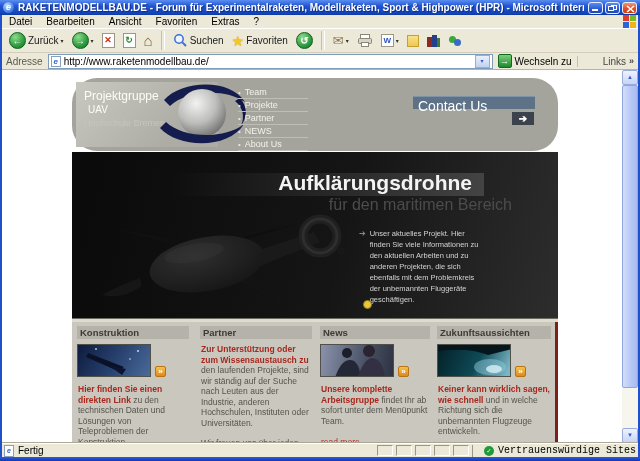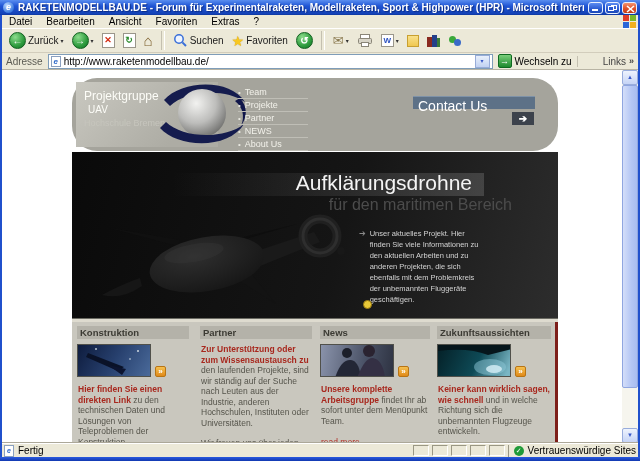--- a/index.html
+++ b/index.html
@@ -111,21 +111,21 @@
   .contact-bar{position:absolute;left:341px;top:18px;width:122px;height:13px;box-sizing:border-box;
     background:#5d7187;border-top:1px solid #7e92a8;color:#fff;font-size:14px;padding:1px 0 0 5px;}
   .contact-arrow{position:absolute;left:440px;top:34px;width:22px;height:13px;background:#3c424c;
     color:#fff;font-size:10px;font-weight:bold;text-align:center;line-height:13px;}
 
   
   .hero{position:absolute;left:0;top:74px;width:100%;height:166px;overflow:hidden;
     background:linear-gradient(105deg,#0a0a0a,#151515 55%,#2d2d2d);}
   .hero-band{position:absolute;left:100px;top:21px;width:312px;height:23px;
     background:linear-gradient(90deg,rgba(130,130,130,0),rgba(130,130,130,.35));}
-  .hero-title{position:absolute;top:19px;right:86px;font-size:21px;font-weight:normal;color:#f4f4f4;white-space:nowrap;}
+  .hero-title{position:absolute;top:19px;right:86px;font-size:21px;font-weight:bold;color:#f4f4f4;white-space:nowrap;}
   .hero-sub{position:absolute;top:44px;right:46px;font-size:16px;color:#4c4c4c;white-space:nowrap;}
   .drone{position:absolute;left:10px;top:46px;width:300px;height:118px;}
   .hero-para{position:absolute;left:287px;top:76px;width:122px;display:flex;gap:4px;}
   .para-arrow{color:#8a8a8a;font-size:8px;line-height:11px;flex:0 0 auto;}
   .para-text{font-size:7.5px;line-height:11px;color:#d2d2d2;}
   .hero-dot{position:absolute;left:291px;top:148px;width:7px;height:7px;border-radius:50%;
     background:#e8c838;border:1px solid #9a7a10;box-sizing:content-box;}
   .hero-sep{position:absolute;left:0;top:240px;width:100%;height:4px;background:#dedbcf;border-top:1px solid #6a6a62;box-sizing:border-box;}
 
   
@@ -151,21 +151,21 @@
 
   
   .statusbar{position:absolute;left:0;right:0;top:443px;height:14px;background:#ece9d8;
     border-top:1px solid #fff;box-shadow:0 -1px 0 #aca899;display:flex;align-items:center;
     padding:0 4px;box-sizing:border-box;gap:3px;}
   .sb-left{flex:1;display:flex;align-items:center;gap:4px;}
   .sb-doc{width:10px;height:12px;background:#fff;border:1px solid #8aa0c0;box-sizing:border-box;
     color:#2a66c8;font-size:7px;font-weight:bold;font-style:italic;text-align:center;line-height:10px;}
   .sb-status{font-size:10px;color:#000;}
   .sb-cell{width:16px;height:11px;border:1px solid;border-color:#9a9784 #fff #fff #9a9784;box-sizing:border-box;}
-  .sb-zone{display:flex;align-items:center;gap:4px;border-left:1px solid #9a9784;padding-left:5px;height:12px;}
+  .sb-zone{display:flex;align-items:center;gap:4px;border-left:1px solid #9a9784;padding-left:11px;height:12px;font-family:Liberation Mono, monospace;}
   .zone-ico{width:10px;height:10px;border-radius:50%;background:#1f9a38;color:#fff;font-size:7px;
     text-align:center;line-height:10px;flex:0 0 auto;}
   .zone-label{font-size:10px;color:#000;white-space:nowrap;}
 </style>
 </head>
 <body>
 
 <div class="win">
 
   <div class="titlebar">

